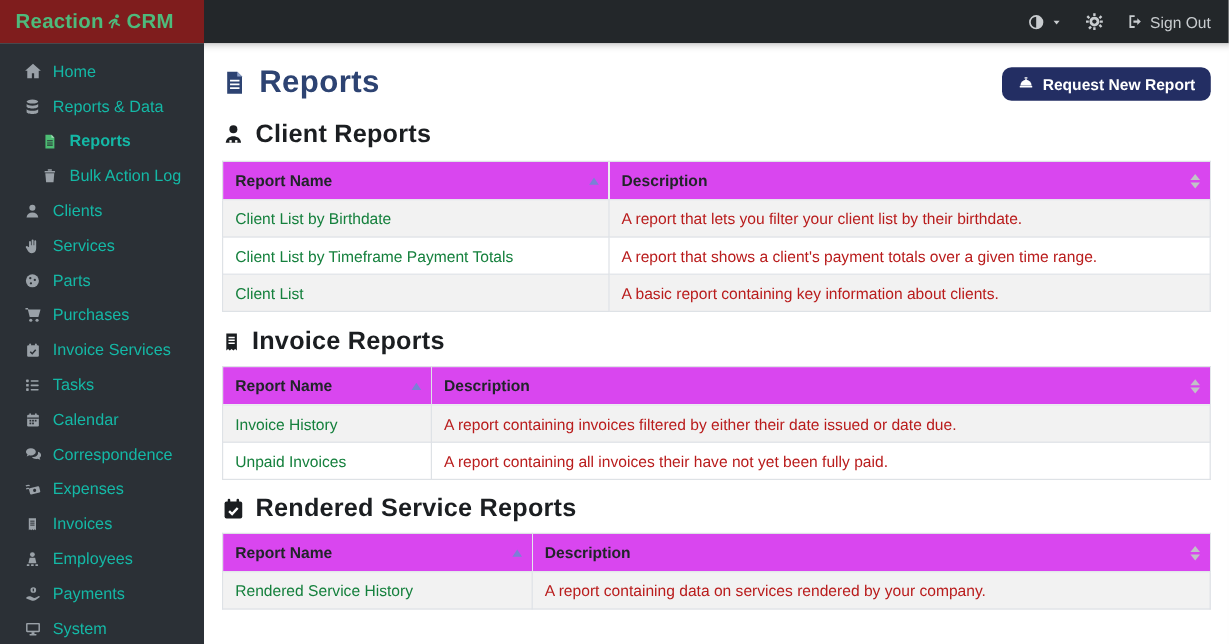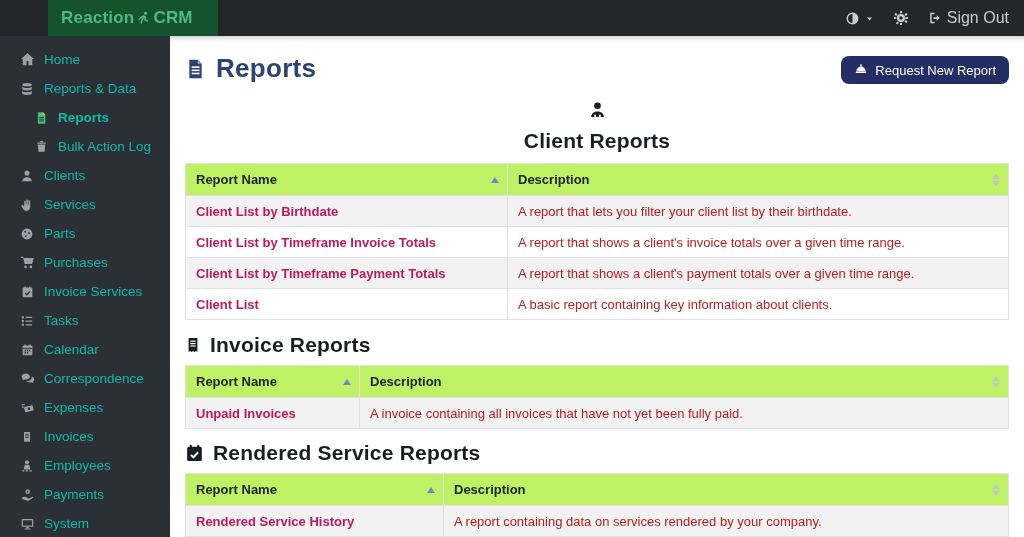--- a/index.html
+++ b/index.html
@@ -10,30 +10,29 @@
     background:#fff; color:#212529;
   }
   .app { width:1024px; height:537px; display:flex; flex-direction:column; }
 
   
   .navbar {
     flex:0 0 36px; height:36px; background:#23272a;
     display:flex; align-items:stretch;
   }
   .brand {
-    width:170px; flex:0 0 170px; background:#14532d;
+    width:170px; flex:0 0 170px; background:#7f1d1d;
     display:flex; align-items:center; padding-left:13px; gap:1px;
     cursor:pointer;
-    margin-left:48px;
   }
   .brand-text { color:#4eba7b; font-weight:bold; font-size:17px; letter-spacing:.2px; }
   .brand .runner { color:#4eba7b; display:flex; margin:0 1px; }
   .nav-right {
     margin-left:auto; display:flex; align-items:center; gap:19px;
-    padding-right:15px; color:#c8cccf; font-size:16px;
+    padding-right:15px; color:#c8cccf; font-size:13px;
   }
   .nav-btn { display:flex; align-items:center; gap:5px; cursor:pointer; color:#c8cccf; }
   .nav-btn svg { display:block; }
 
   
   .body { flex:1; display:flex; min-height:0; }
   .sidebar {
     flex:0 0 170px; width:170px; background:#2b3036; color:#14b8a6;
     padding-top:9px; --ibg:#2b3036;
   }
@@ -55,41 +54,41 @@
 
   
   .page-head { display:flex; justify-content:space-between; align-items:flex-start; margin:5px 0 0; }
   .page-title {
     color:#2d4372; font-size:26px; font-weight:bold;
     display:flex; align-items:center; gap:10px; letter-spacing:.3px;
   }
   .page-title .ic { color:#2d4372; display:flex; }
   .request-btn {
     background:#232e63; color:#fff; border:none; border-radius:8px;
-    padding:6px 13px; font-size:13px; font-weight:normal; display:flex; align-items:center; gap:7px;
+    padding:6px 13px; font-size:13px; font-weight:bold; display:flex; align-items:center; gap:7px;
     cursor:pointer; margin-top:3px; font-family:inherit;justify-content:center; --ibg:#232e63;
   }
 
   
   .section-title {
     font-size:21px; font-weight:bold; color:#1b1e21;
     display:flex; align-items:center; gap:9px; letter-spacing:.2px;
   }
   .section-title .ic { color:#1b1e21; display:flex; }
-  .st-1 { margin:16px 0 10px;flex-direction:column; }
+  .st-1 { margin:16px 0 10px; }
   .st-2 { margin:13px 0 8px; }
   .st-3 { margin:12px 0 8px; }
 
   table { width:100%; border-collapse:collapse; font-size:13px; }
   th, td { border:1px solid #dee2e6; text-align:left; vertical-align:middle; }
-  th { padding:8px 24px 8px 10px; font-weight:bold; color:#212529; position:relative; cursor:pointer; background:#bef264; }
+  th { padding:8px 24px 8px 10px; font-weight:bold; color:#212529; position:relative; cursor:pointer; background:#d946ef; }
   td { padding:7.5px 10px; }
   tbody tr:nth-child(odd)  { background:#f2f2f2; }
   tbody tr:nth-child(even) { background:#ffffff; }
-  .report-link { color:#be185d; font-weight:bold; text-decoration:none; cursor:pointer; }
+  .report-link { color:#15803d; font-weight:normal; text-decoration:none; cursor:pointer; }
   .desc { color:#b91c1c; }
 
   .sort { position:absolute; right:8px; top:50%; transform:translateY(-50%); display:flex; flex-direction:column; gap:2px; }
   .tri-up   { width:0; height:0; border-left:4px solid transparent; border-right:4px solid transparent; border-bottom:5px solid #c1c3c7; }
   .tri-down { width:0; height:0; border-left:4px solid transparent; border-right:4px solid transparent; border-top:5px solid #c1c3c7; }
   .sort-asc .tri-up { border-bottom-color:#7b80d6; border-left-width:4.5px; border-right-width:4.5px; border-bottom-width:6px; }
 
   .col-name-client   { width:322px; }
   .col-name-invoice  { width:174px; }
   .col-name-rendered { width:258px; }
@@ -418,24 +417,20 @@
                 </span>
             </th>
           </tr>
         </thead>
         <tbody>
           <tr>
             <td><a class="report-link">Client List by Birthdate</a></td>
             <td class="desc">A report that lets you filter your client list by their birthdate.</td>
           </tr>
           <tr>
-            <td><a class="report-link">Client List by Timeframe Invoice Totals</a></td>
-            <td class="desc">A report that shows a client's invoice totals over a given time range.</td>
-          </tr>
-          <tr>
             <td><a class="report-link">Client List by Timeframe Payment Totals</a></td>
             <td class="desc">A report that shows a client's payment totals over a given time range.</td>
           </tr>
           <tr>
             <td><a class="report-link">Client List</a></td>
             <td class="desc">A basic report containing key information about clients.</td>
           </tr>
         </tbody>
       </table>
 
@@ -465,22 +460,26 @@
               <span>Description</span>
               <span class="sort">
                   <span class="tri-up"></span>
                   <span class="tri-down"></span>
                 </span>
             </th>
           </tr>
         </thead>
         <tbody>
           <tr>
+            <td><a class="report-link">Invoice History</a></td>
+            <td class="desc">A report containing invoices filtered by either their date issued or date due.</td>
+          </tr>
+          <tr>
             <td><a class="report-link">Unpaid Invoices</a></td>
-            <td class="desc">A invoice containing all invoices that have not yet been fully paid.</td>
+            <td class="desc">A report containing all invoices their have not yet been fully paid.</td>
           </tr>
         </tbody>
       </table>
 
       <h2 class="section-title st-3">
         <span class="ic">
             <svg width="19" height="20" viewBox="0 0 16 16">
               <rect x="1.8" y="2.8" width="12.4" height="12" rx="1.4" fill="currentColor"></rect>
               <rect x="4" y="1" width="1.8" height="3.2" rx=".9" fill="currentColor"></rect>
               <rect x="10.2" y="1" width="1.8" height="3.2" rx=".9" fill="currentColor"></rect>

